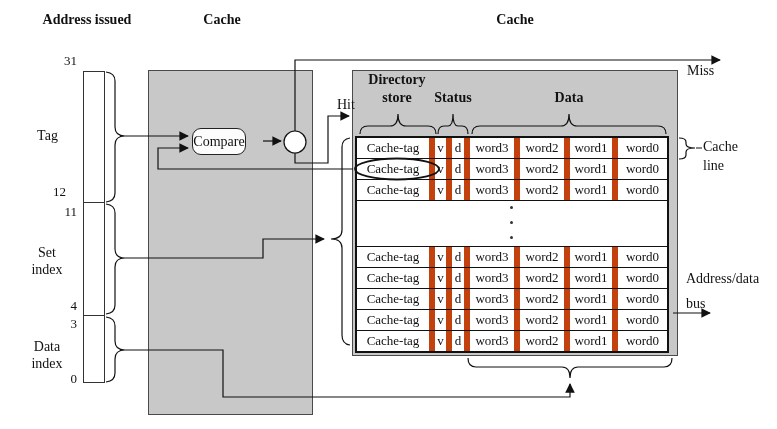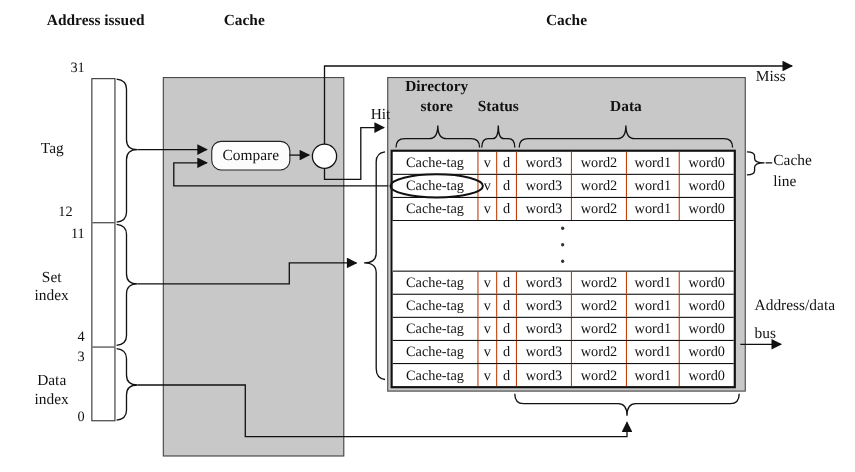--- a/index.html
+++ b/index.html
@@ -6,28 +6,28 @@
   #stage{position:relative;width:777px;height:429px;background:#ffffff;overflow:hidden;
          font-family:"Liberation Serif",serif;color:#111;text-decoration:underline;}
   .abs{position:absolute;}
   .title{font-weight:bold;font-size:14px;line-height:18px;text-align:center;}
   .lbl{font-size:14px;line-height:17px;}
   .bit{font-size:13px;line-height:14px;text-align:right;width:28px;}
   .ctr{text-align:center;}
   .graybox{background:#c8c8c8;border:1px solid #4a4a4a;box-sizing:border-box;}
   #register{left:83px;top:71px;width:22px;height:312px;background:#fff;border:1.2px solid #333;box-sizing:border-box;}
   .regdiv{position:absolute;left:0;width:100%;height:1.2px;background:#333;}
-  #compare{left:192px;top:128px;width:72px;height:27px;background:#fcfcfc;border:1.1px solid #222;
+  #compare{left:192px;top:128px;width:54px;height:27px;background:#fcfcfc;border:1.1px solid #222;
            border-radius:9px;box-sizing:border-box;display:flex;align-items:center;justify-content:center;
            font-size:14px;}
   
   #ctable{left:355px;top:136px;width:314px;height:217px;background:#fff;border:2px solid #111;box-sizing:border-box;}
   .trow{display:flex;height:21px;border-bottom:1px solid #111;box-sizing:border-box;}
   .trow.last{border-bottom:none;height:20px;}
-  .c{border-right:1px solid #c2410c;box-sizing:border-box;display:flex;align-items:center;justify-content:center;
+  .c{border-right:6px solid #c2410c;box-sizing:border-box;display:flex;align-items:center;justify-content:center;
      font-size:13px;height:100%;}
   .ct{width:78px}.cv{width:17px}.cd{width:18px}.cw3{width:50px}.cw2{width:50px}.cw1{width:48px}
   .cw0{width:49px;border-right:none;}
   .gaprow{position:relative;height:46px;border-bottom:1px solid #111;box-sizing:border-box;background:#fff;}
   .dot{position:absolute;left:153px;width:3px;height:3px;border-radius:50%;background:#333;}
   svg{position:absolute;left:0;top:0;pointer-events:none;}
 </style>
 </head>
 <body>
 

